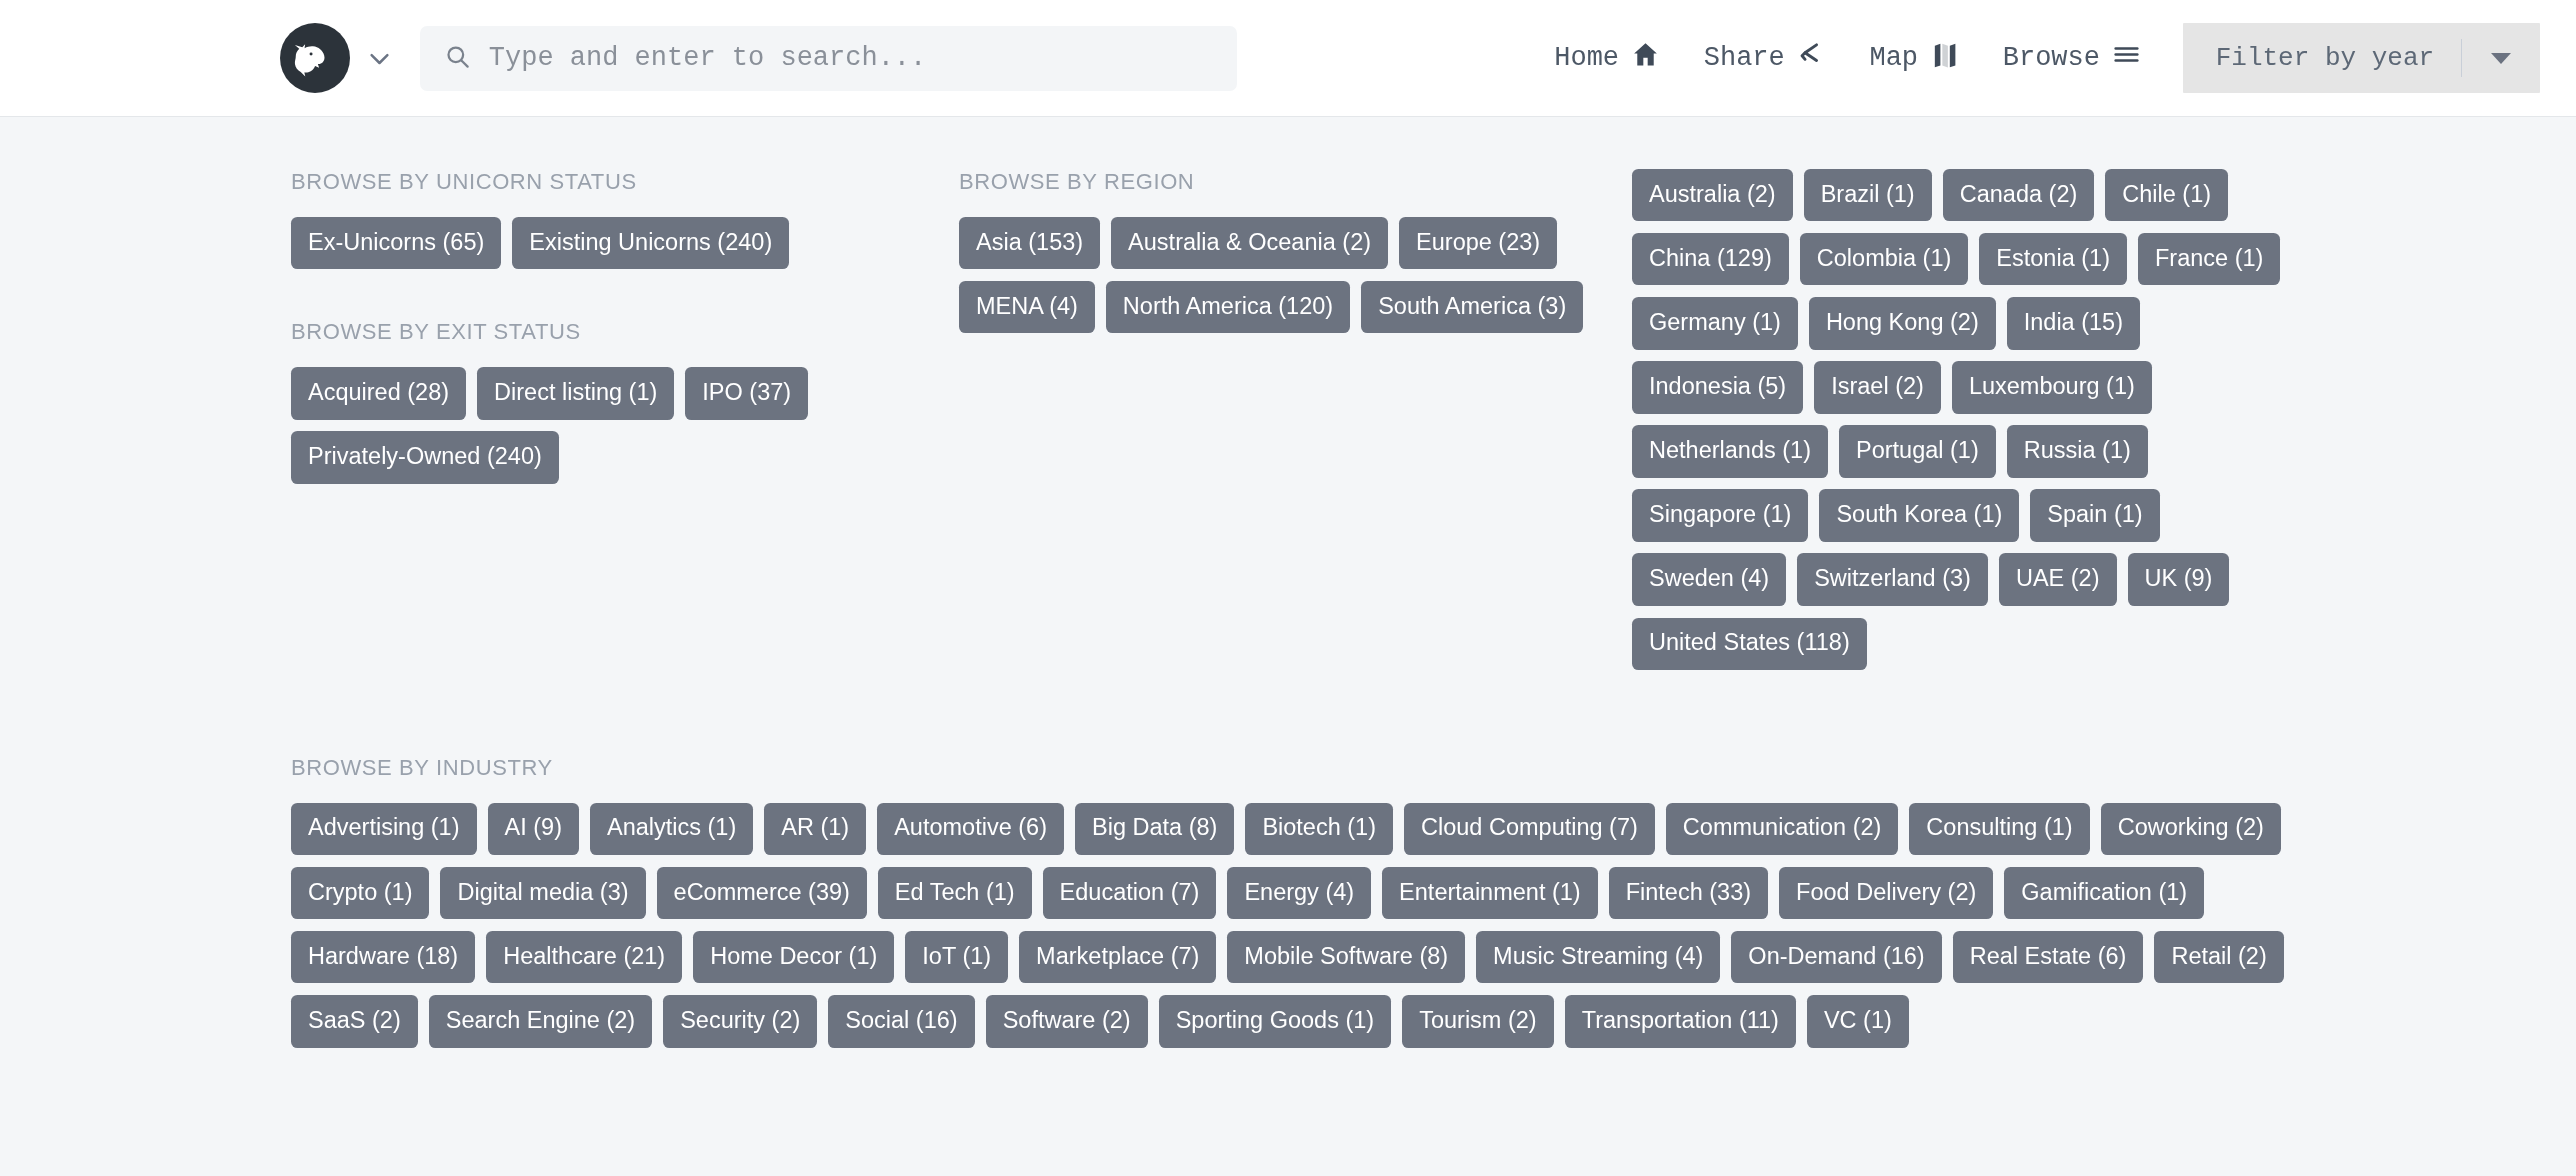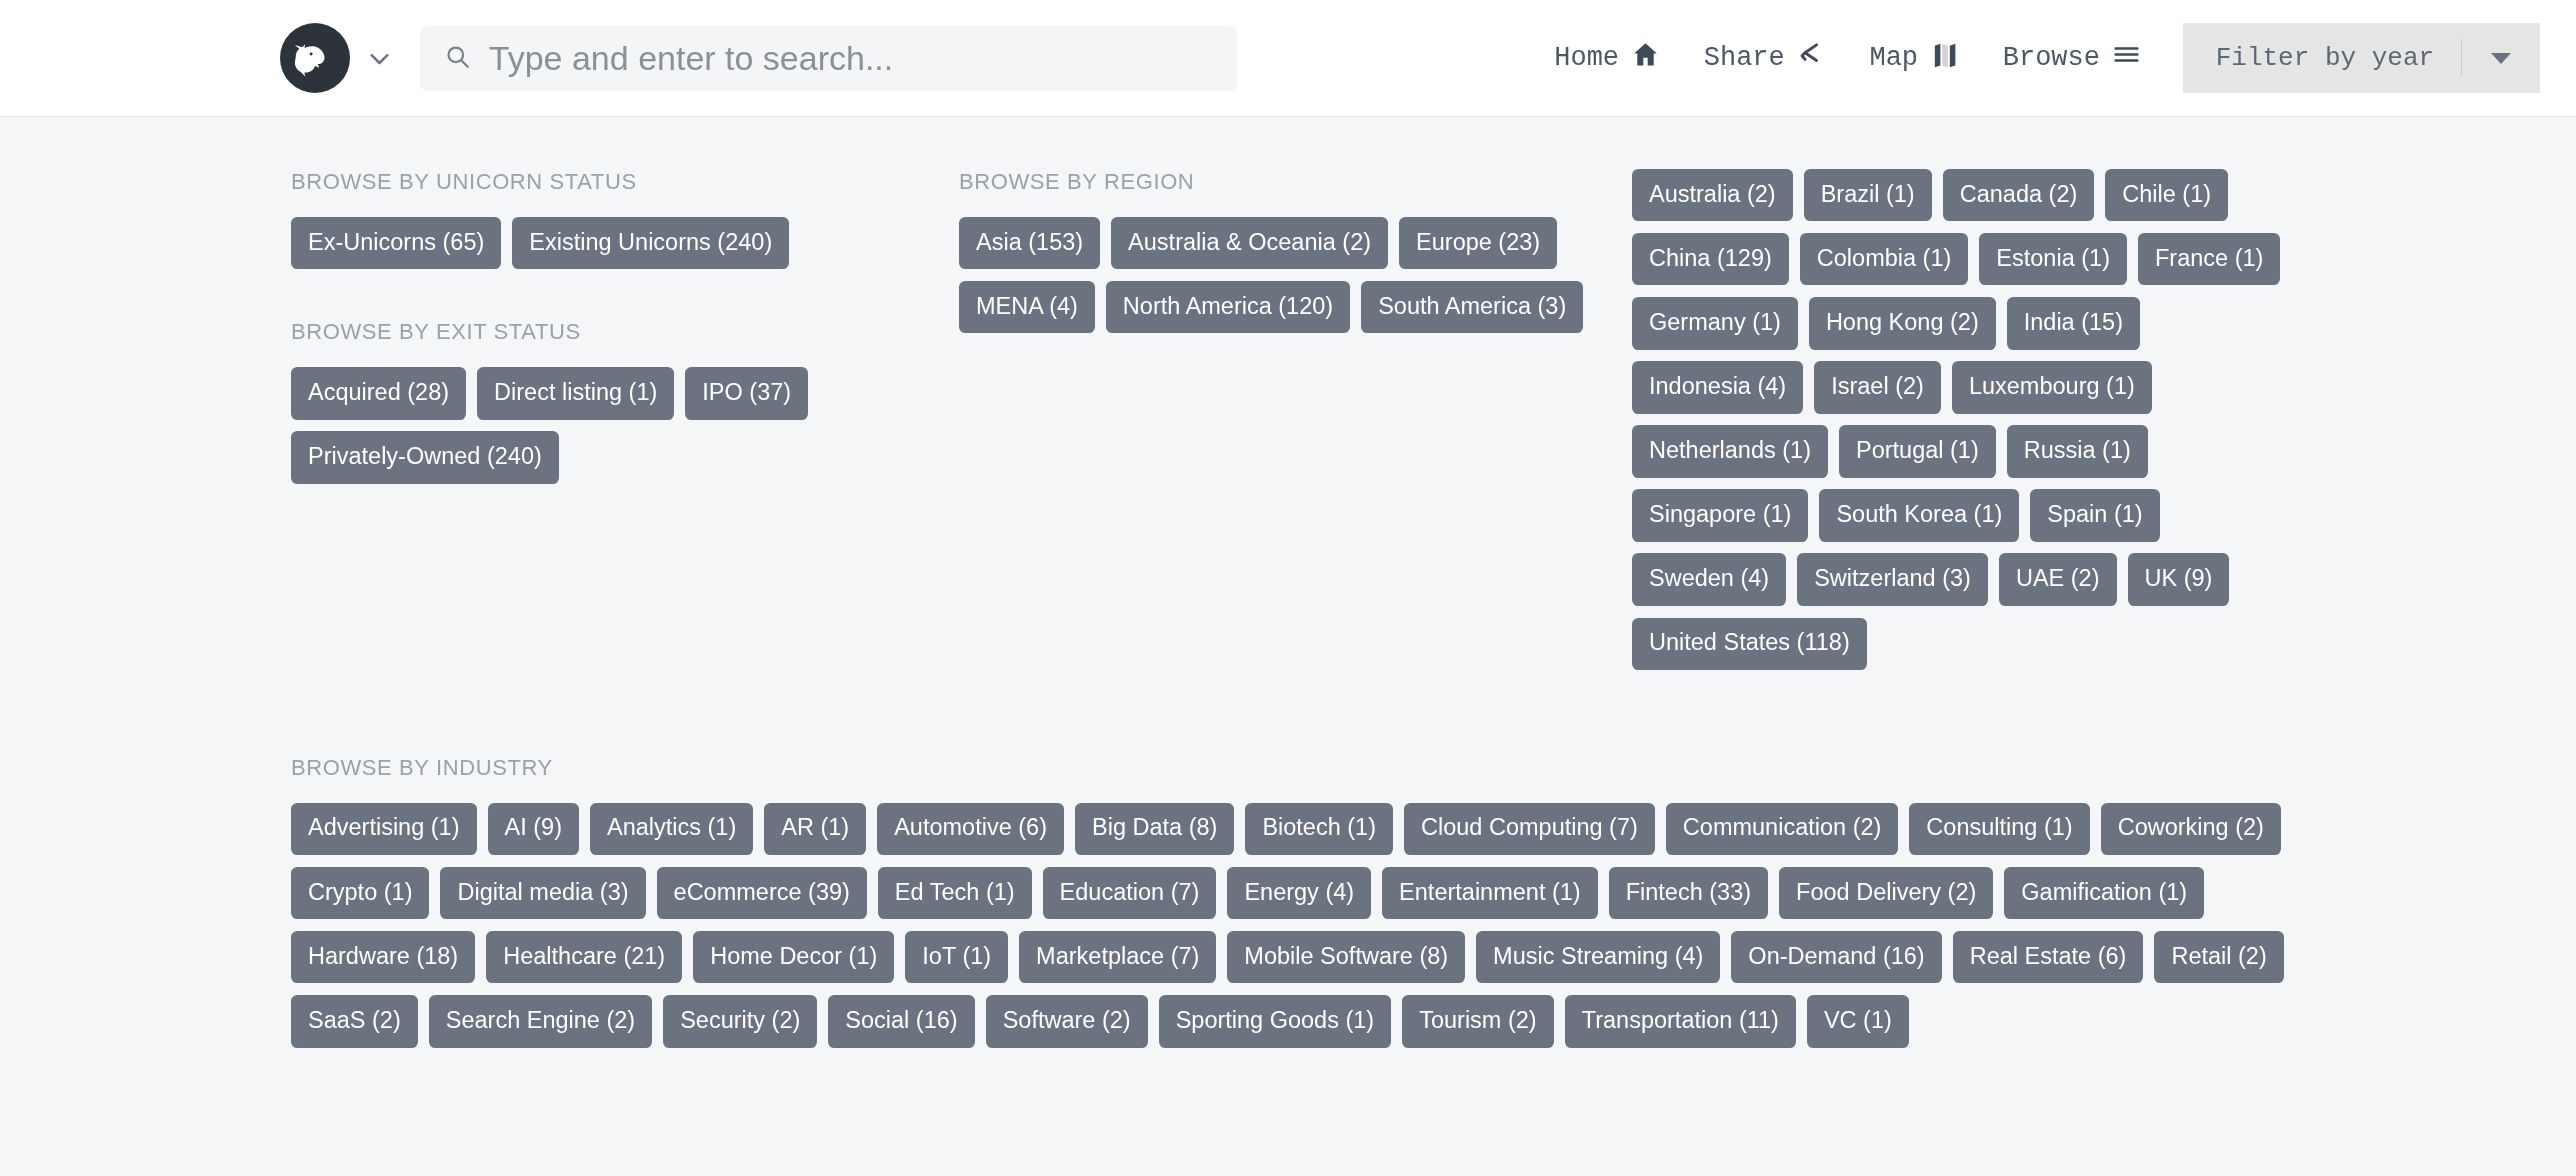--- a/index.html
+++ b/index.html
@@ -43,22 +43,22 @@
     border-radius: 7.2px;
     display: flex;
     align-items: center;
     padding: 0 23.5px;
     gap: 18px;
   }
   .search-input {
     border: none;
     outline: none;
     background: transparent;
-    font-family: Liberation Sans, sans-serif;
-    font-size: 34px;
+    font-family: Liberation Mono, monospace;
+    font-size: 27px;
     color: #4c1d95;
     width: 100%;
     height: 100%;
   }
   .search-input::placeholder { color: #8a9099; }
 
   .nav {
     margin-left: auto;
     display: flex;
     align-items: center;
@@ -282,21 +282,21 @@
             <button class="chip">Brazil (1)</button>
             <button class="chip">Canada (2)</button>
             <button class="chip">Chile (1)</button>
             <button class="chip">China (129)</button>
             <button class="chip">Colombia (1)</button>
             <button class="chip">Estonia (1)</button>
             <button class="chip">France (1)</button>
             <button class="chip">Germany (1)</button>
             <button class="chip">Hong Kong (2)</button>
             <button class="chip">India (15)</button>
-            <button class="chip">Indonesia (4)</button>
+            <button class="chip">Indonesia (5)</button>
             <button class="chip">Israel (2)</button>
             <button class="chip">Luxembourg (1)</button>
             <button class="chip">Netherlands (1)</button>
             <button class="chip">Portugal (1)</button>
             <button class="chip">Russia (1)</button>
             <button class="chip">Singapore (1)</button>
             <button class="chip">South Korea (1)</button>
             <button class="chip">Spain (1)</button>
             <button class="chip">Sweden (4)</button>
             <button class="chip">Switzerland (3)</button>

